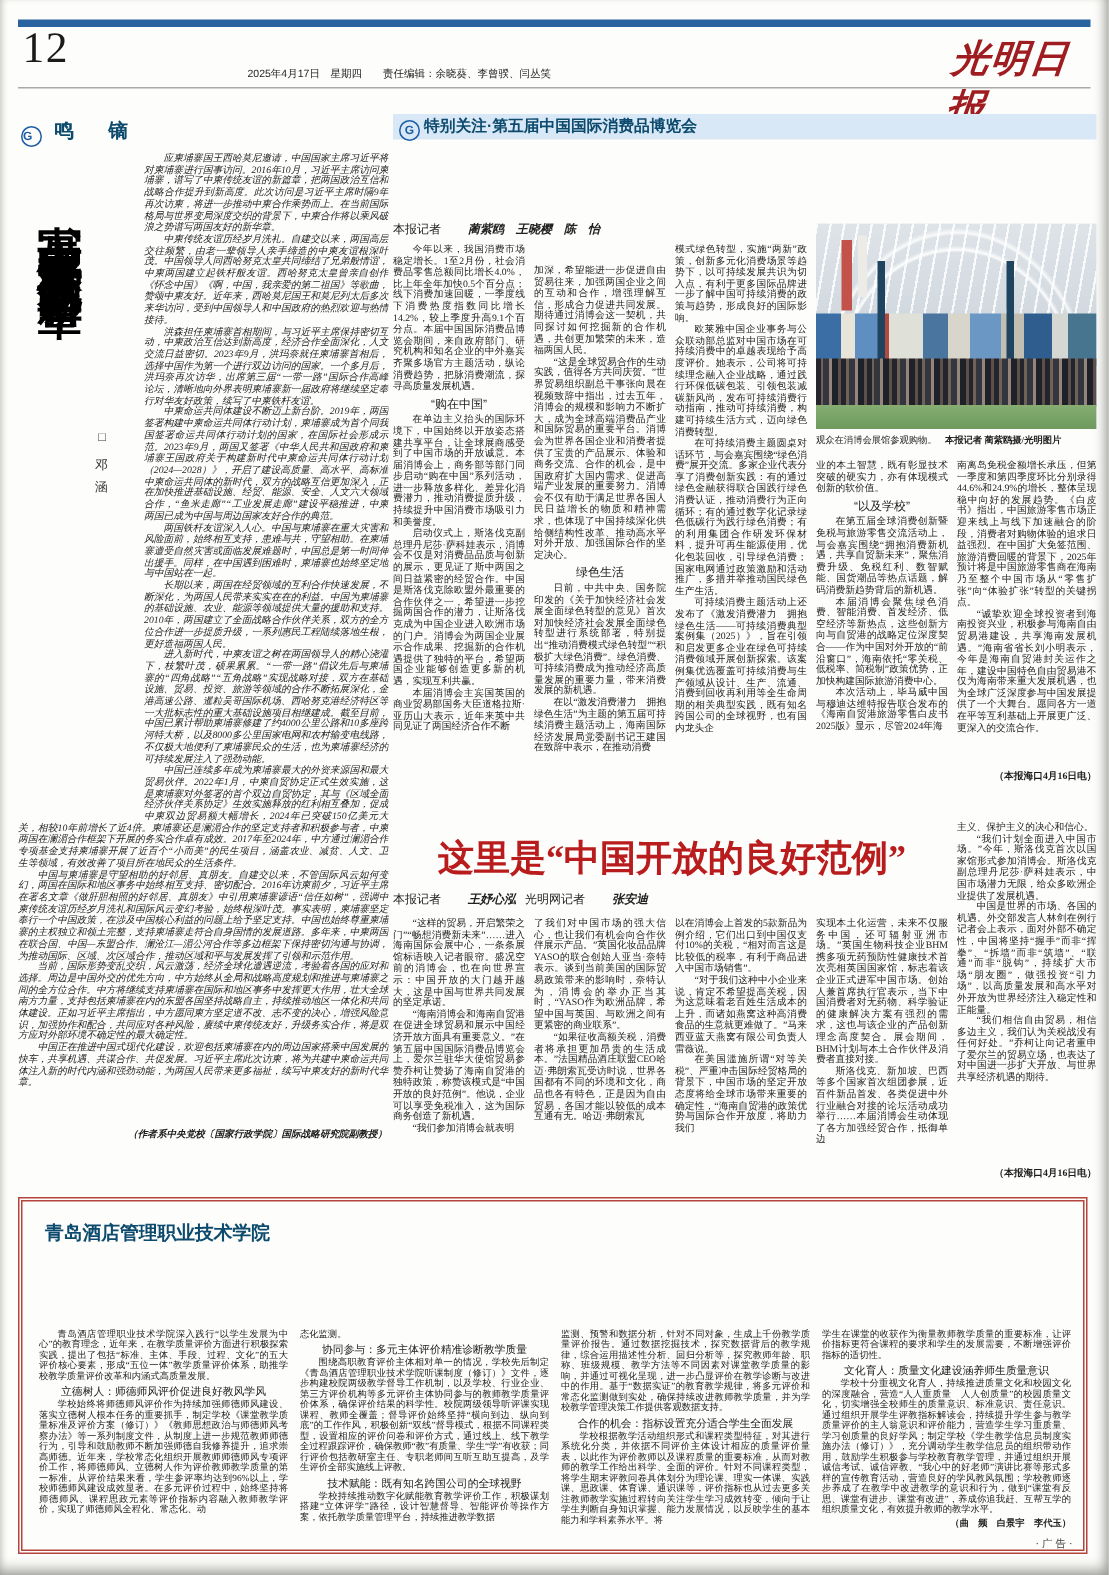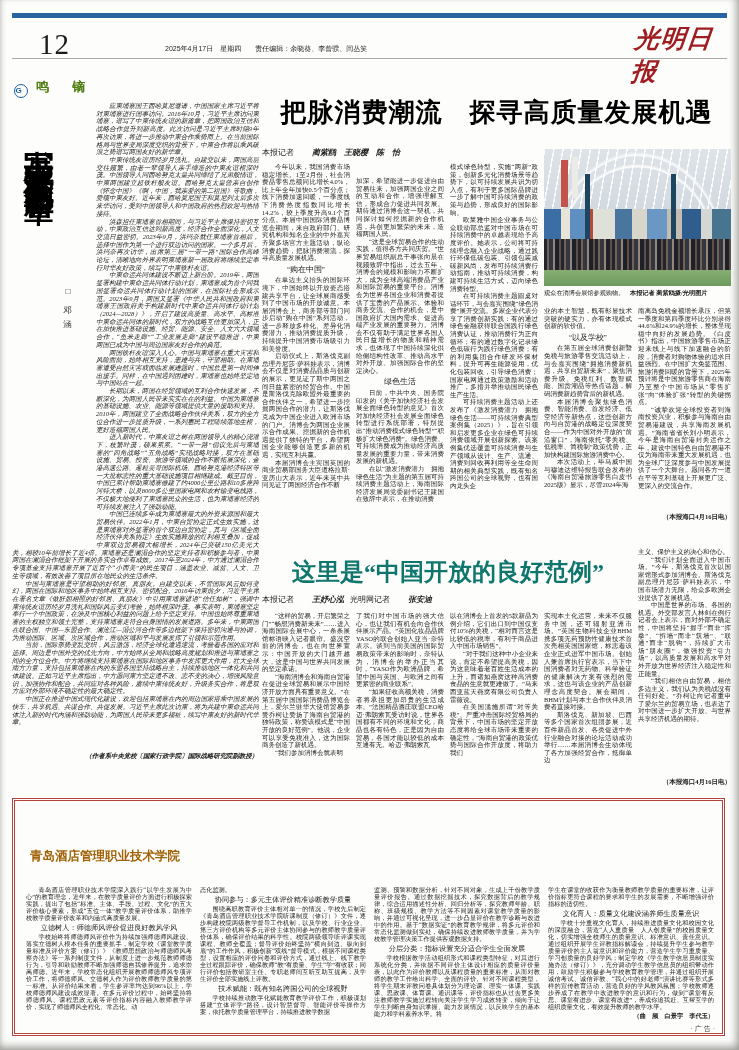--- a/index.html
+++ b/index.html
@@ -1,31 +1,31 @@
 <!DOCTYPE html>
 <html><head>
 <meta charset="utf-8">
 <style>
   html,body{margin:0;padding:0;background:#c9c9c5;}
   .page{position:relative;width:739px;height:1050px;margin:0 auto;background:#fdfdfb;overflow:hidden;
         font-family:"Liberation Serif","DejaVu Serif",serif;color:#1b1b1b;
         box-shadow:inset -7px 0 8px -5px #9a9a96, inset 0 -9px 9px -6px #9a9a96, inset 5px 0 6px -5px #b5b5b1;}
   
   .topbar{position:absolute;left:12px;top:13px;width:715px;height:5px;background:#2a64a0;}
-  .pagenum{position:absolute;left:15px;top:28px;font-size:29px;font-weight:500;letter-spacing:1px;margin-left:24px;}
+  .pagenum{position:absolute;left:15px;top:16px;font-size:29px;font-weight:500;letter-spacing:1px;}
   .secttitle{position:absolute;left:58px;top:18px;font-size:29px;font-weight:bold;color:#1c5da4;
              font-family:"Liberation Sans","DejaVu Sans",sans-serif;letter-spacing:3px;}
   .dateline{position:absolute;left:165px;top:44px;font-size:7px;color:#222;font-family:"Liberation Sans",sans-serif;}
   .masthead{position:absolute;left:633px;top:22px;width:96px;font-size:25px;font-weight:bold;color:#9f1d20;
             font-style:italic;transform:skewX(-6deg);letter-spacing:1px;}
   .headrule{position:absolute;left:12px;top:58px;width:715px;height:1px;background:#a9a9a5;}
   
   .gicon{display:inline-block;width:12px;height:12px;border:1.5px solid #1c5da4;border-radius:50%;
          color:#1c5da4;font:bold 8px/12px "Liberation Sans",sans-serif;text-align:center;vertical-align:-2px;}
-  .sectlabel{font-family:"Liberation Sans","DejaVu Sans",sans-serif;font-weight:bold;color:#4d7c0f;}
+  .sectlabel{font-family:"Liberation Sans","DejaVu Sans",sans-serif;font-weight:bold;color:#0c4a6e;}
   
   .mingdi{position:absolute;left:14px;top:78px;font-size:13px;letter-spacing:5px;}
   .vtitle{position:absolute;left:18px;top:126px;height:424px;writing-mode:vertical-rl;text-orientation:upright;
           font-size:30px;font-weight:bold;letter-spacing:4px;color:#000;}
   .vauthor{position:absolute;left:62px;top:286px;writing-mode:vertical-rl;text-orientation:upright;
            font-size:8.5px;letter-spacing:3px;color:#333;}
   .left-body{position:absolute;left:12px;top:102px;width:247px;height:644px;overflow:hidden;
              font-size:6.5px;line-height:7.7px;text-align:justify;font-style:italic;color:#222;}
   .left-float{float:left;width:84px;height:440px;}
   .left-credit{position:absolute;left:12px;top:752px;width:246px;font-size:6.4px;font-weight:bold;
@@ -60,26 +60,26 @@
   .ph-banner2{position:absolute;left:15%;top:6%;width:3%;height:30%;background:#ecebe6;}
   .ph-pillar{position:absolute;top:18%;width:2.5%;height:52%;background:#1f4460;}
   .ph-crowd{position:absolute;left:0;right:0;bottom:11%;height:23%;
             background:repeating-linear-gradient(90deg,#23242c 0 3px,#6f6257 3px 5px,#33363f 5px 9px,
                        #96857a 9px 11px,#1f2129 11px 15px,#5d4f4a 15px 17px);}
   .ph-floor{position:absolute;left:0;right:0;bottom:0;height:12%;background:linear-gradient(#86ad72,#6e9a5e);}
   .caption{position:absolute;left:544px;top:289px;width:187px;font-size:6.2px;white-space:nowrap;overflow:hidden;color:#222;}
   .caption .ccredit{font-weight:bold;margin-left:4px;}
   
   .headline2{position:absolute;left:262px;top:556px;width:372px;font-size:24px;font-weight:bold;
-             text-align:center;color:#0f766e;}
+             text-align:center;color:#b91c1c;}
   
   .adbox{position:absolute;left:12px;top:798px;width:713px;height:238px;box-sizing:border-box;
          border:3px double #b5453c;background:#fdfdfb;}
   .ad-org{position:absolute;left:30px;top:814px;font-size:12.5px;font-weight:bold;
-          font-family:"Liberation Sans","DejaVu Sans",sans-serif;color:#a16207;margin-top:34px;}
+          font-family:"Liberation Sans","DejaVu Sans",sans-serif;color:#0c4a6e;}
   .ad-headline{position:absolute;left:20px;top:842px;width:699px;text-align:center;font-size:21px;
                font-weight:bold;color:#000;}
   .adcol{position:absolute;font-size:6.2px;line-height:7px;text-align:justify;overflow:hidden;color:#222;}
   .adcol .blk-h{font-size:7.2px;margin:3px 0 2px;}
   .ad-label{position:absolute;right:22px;top:1024px;font-size:7px;color:#444;letter-spacing:2px;}
 </style>
 </head>
 <body>
 
 <div class="page">
@@ -107,21 +107,24 @@
         <div class="blk blk-p">长期以来，两国在经贸领域的互利合作快速发展，不断深化，为两国人民带来实实在在的利益。中国为柬埔寨的基础设施、农业、能源等领域提供大量的援助和支持。2010年，两国建立了全面战略合作伙伴关系，双方的全方位合作进一步提质升级，一系列惠民工程陆续落地生根，更好造福两国人民。</div>
         <div class="blk blk-p">进入新时代，中柬友谊之树在两国领导人的精心浇灌下，枝繁叶茂，硕果累累。“一带一路”倡议先后与柬埔寨的“四角战略”“五角战略”实现战略对接，双方在基础设施、贸易、投资、旅游等领域的合作不断拓展深化，金港高速公路、暹粒吴哥国际机场、西哈努克港经济特区等一大批标志性的重大基础设施项目相继建成。截至目前，中国已累计帮助柬埔寨修建了约4000公里公路和10多座跨河特大桥，以及8000多公里国家电网和农村输变电线路，不仅极大地便利了柬埔寨民众的生活，也为柬埔寨经济的可持续发展注入了强劲动能。</div>
         <div class="blk blk-p">中国已连续多年成为柬埔寨最大的外资来源国和最大贸易伙伴。2022年1月，中柬自贸协定正式生效实施，这是柬埔寨对外签署的首个双边自贸协定，其与《区域全面经济伙伴关系协定》生效实施释放的红利相互叠加，促成中柬双边贸易额大幅增长，2024年已突破150亿美元大关，相较10年前增长了近4倍。柬埔寨还是澜湄合作的坚定支持者和积极参与者，中柬两国在澜湄合作框架下开展的务实合作卓有成效。2017年至2024年，中方通过澜湄合作专项基金支持柬埔寨开展了近百个“小而美”的民生项目，涵盖农业、减贫、人文、卫生等领域，有效改善了项目所在地民众的生活条件。</div>
         <div class="blk blk-p">中国与柬埔寨是守望相助的好邻居、真朋友。自建交以来，不管国际风云如何变幻，两国在国际和地区事务中始终相互支持、密切配合。2016年访柬前夕，习近平主席在署名文章《做肝胆相照的好邻居、真朋友》中引用柬埔寨谚语“信任如树”，强调中柬传统友谊历经岁月洗礼和国际风云变幻考验，始终根深叶茂。事实表明，柬埔寨坚定奉行一个中国政策，在涉及中国核心利益的问题上给予坚定支持。中国也始终尊重柬埔寨的主权独立和领土完整，支持柬埔寨走符合自身国情的发展道路。多年来，中柬两国在联合国、中国—东盟合作、澜沧江—湄公河合作等多边框架下保持密切沟通与协调，为推动国际、区域、次区域合作，推动区域和平与发展发挥了引领和示范作用。</div>
         <div class="blk blk-p">当前，国际形势变乱交织，风云激荡，经济全球化遭遇逆流，考验着各国的应对和选择。周边是中国外交的优先方向，中方始终从全局和战略高度规划和推进与柬埔寨之间的全方位合作。中方将继续支持柬埔寨在国际和地区事务中发挥更大作用，壮大全球南方力量，支持包括柬埔寨在内的东盟各国坚持战略自主，持续推动地区一体化和共同体建设。正如习近平主席指出，中方愿同柬方坚定道不改、志不变的决心，增强风险意识，加强协作和配合，共同应对各种风险，赓续中柬传统友好，升级务实合作，将是双方应对外部环境不确定性的最大确定性。</div>
         <div class="blk blk-p">中国正在推进中国式现代化建设，欢迎包括柬埔寨在内的周边国家搭乘中国发展的快车，共享机遇、共谋合作、共促发展。习近平主席此次访柬，将为共建中柬命运共同体注入新的时代内涵和强劲动能，为两国人民带来更多福祉，续写中柬友好的新时代华章。</div>
       </div>
   </div>
   <div class="left-credit">（作者系中央党校〔国家行政学院〕国际战略研究院副教授）</div>
 
-  <div class="headline1">把脉消费潮流　探寻高质量发展机遇</div>
+  <div class="kicker">
+    <span class="gicon">G</span>
+    <span class="sectlabel">特别关注·第五届中国国际消费品博览会</span>
+  </div>
   <div class="byline" style="left:262px;top:147px;">
     <span>本报记者</span>
     <span class="bnames">蔺紫鸥　王晓樱　陈　怡</span>
   </div>
 
   <div class="tcol" style="left:262px;top:163px;width:88px;height:389px;">
       <div class="blk blk-p">今年以来，我国消费市场稳定增长。1至2月份，社会消费品零售总额同比增长4.0%，比上年全年加快0.5个百分点；线下消费加速回暖，一季度线下消费热度指数同比增长14.2%，较上季度升高9.1个百分点。本届中国国际消费品博览会期间，来自政府部门、研究机构和知名企业的中外嘉宾齐聚多场官方主题活动，纵论消费趋势，把脉消费潮流，探寻高质量发展机遇。</div>
       <div class="blk blk-h">“购在中国”</div>
       <div class="blk blk-p">在单边主义抬头的国际环境下，中国始终以开放姿态搭建共享平台，让全球展商感受到了中国市场的开放诚意。本届消博会上，商务部等部门同步启动“购在中国”系列活动，进一步释放多样化、差异化消费潜力，推动消费提质升级，持续提升中国消费市场吸引力和美誉度。</div>
       <div class="blk blk-p">启动仪式上，斯洛伐克副总理丹尼莎·萨科娃表示，消博会不仅是对消费品品质与创新的展示，更见证了斯中两国之间日益紧密的经贸合作。中国是斯洛伐克除欧盟外最重要的合作伙伴之一，希望进一步挖掘两国合作的潜力，让斯洛伐克成为中国企业进入欧洲市场的门户。消博会为两国企业展示合作成果、挖掘新的合作机遇提供了独特的平台，希望两国企业能够创造更多新的机遇，实现互利共赢。</div>
@@ -211,21 +214,21 @@
     </div>
   <div class="adcol" style="left:200px;top:886px;width:166px;height:146px;">
       <div class="blk blk-cont">态化监测。</div>
       <div class="blk blk-h">协同参与：多元主体评价精准诊断教学质量</div>
       <div class="blk blk-p">围绕高职教育评价主体相对单一的情况，学校先后制定《青岛酒店管理职业技术学院听课制度（修订）》文件，逐步构建校院两级教学督导工作机制，以及学校、行业企业、第三方评价机构等多元评价主体协同参与的教师教学质量评价体系，确保评价结果的科学性。校院两级领导听评课实现课程、教师全覆盖；督导评价始终坚持“横向到边、纵向到底”的工作作风，积极创新“双线”督导模式，根据不同课程类型，设置相应的评价问卷和评价方式，通过线上、线下教学全过程跟踪评价，确保教师“教”有质量、学生“学”有收获；同行评价包括教研室主任、专职老师间互听互助互提高，及学生评价全部实施线上评教。</div>
       <div class="blk blk-h">技术赋能：既有知名跨国公司的全球视野</div>
       <div class="blk blk-p">学校持续推动数字化赋能教育教学评价工作，积极谋划搭建“立体评学”路径，设计智慧督导、智能评价等操作方案，依托教学质量管理平台，持续推进教学数据</div>
     </div>
   <div class="adcol" style="left:374px;top:886px;width:166px;height:146px;">
       <div class="blk blk-cont">监测、预警和数据分析，针对不同对象，生成上千份教学质量评价报告。通过数据挖掘技术，探究数据背后的教学规律，综合运用描述性分析、回归分析等，探究教师年龄、职称、班级规模、教学方法等不同因素对课堂教学质量的影响，并通过可视化呈现，进一步凸显评价在教学诊断与改进中的作用。基于“数据实证”的教育教学规律，将多元评价和常态化监测做到实处，确保持续改进教师教学质量，并为学校教学管理决策工作提供客观数据支持。</div>
-      <div class="blk blk-h">分层分类：指标设置充分适合学生全面发展</div>
+      <div class="blk blk-h">合作的机会：指标设置充分适合学生全面发展</div>
       <div class="blk blk-p">学校根据教学活动组织形式和课程类型特征，对其进行系统化分类，并依据不同评价主体设计相应的质量评价量表，以此作为评价教师以及课程质量的重要标准，从而对教师的教学工作给出科学、全面的评价。针对不同课程类型，将学生期末评教问卷具体划分为理论课、理实一体课、实践课、思政课、体育课、通识课等，评价指标也从过去更多关注教师教学实施过程转向关注学生学习成效转变，倾向于让学生判断自身知识掌握、能力发展情况，以反映学生的基本能力和学科素养水平。将</div>
     </div>
   <div class="adcol" style="left:548px;top:886px;width:166px;height:146px;">
       <div class="blk blk-cont">学生在课堂的收获作为衡量教师教学质量的重要标准，让评价指标更符合课程的要求和学生的发展需要，不断增强评价指标的适切性。</div>
       <div class="blk blk-h">文化育人：质量文化建设涵养师生质量意识</div>
       <div class="blk blk-p">学校十分重视文化育人，持续推进质量文化和校园文化的深度融合，营造“人人重质量　人人创质量”的校园质量文化，切实增强全校师生的质量意识、标准意识、责任意识。通过组织开展学生评教指标解读会，持续提升学生参与教学质量评价的主人翁意识和评价能力，营造学生学习重质量、学习创质量的良好学风；制定学校《学生教学信息员制度实施办法（修订）》，充分调动学生教学信息员的组织带动作用，鼓励学生积极参与学校教育教学管理，并通过组织开展诚信考试、诚信评教、“我心中的好老师”演讲比赛等形式多样的宣传教育活动，营造良好的学风教风氛围；学校教师逐步养成了在教学中改进教学的意识和行为，做到“课堂有反思、课堂有进步、课堂有改进”，养成你追我赶、互帮互学的组织质量文化，有效提升教师的教学水平。</div>
       <div class="blk blk-end">（曲　频　白景宇　李代玉）</div>
     </div>
   <div class="ad-label">·广告·</div>
 

